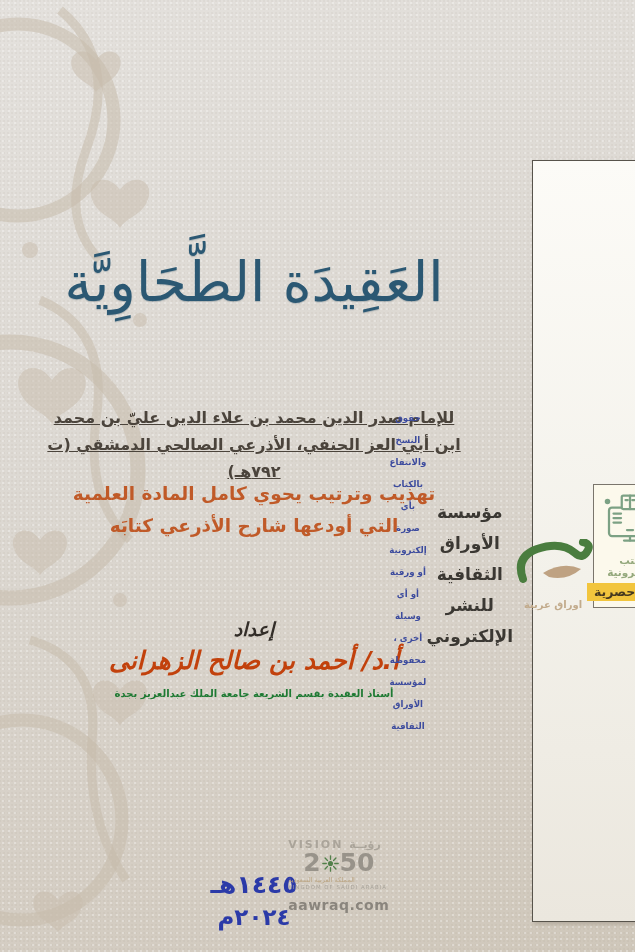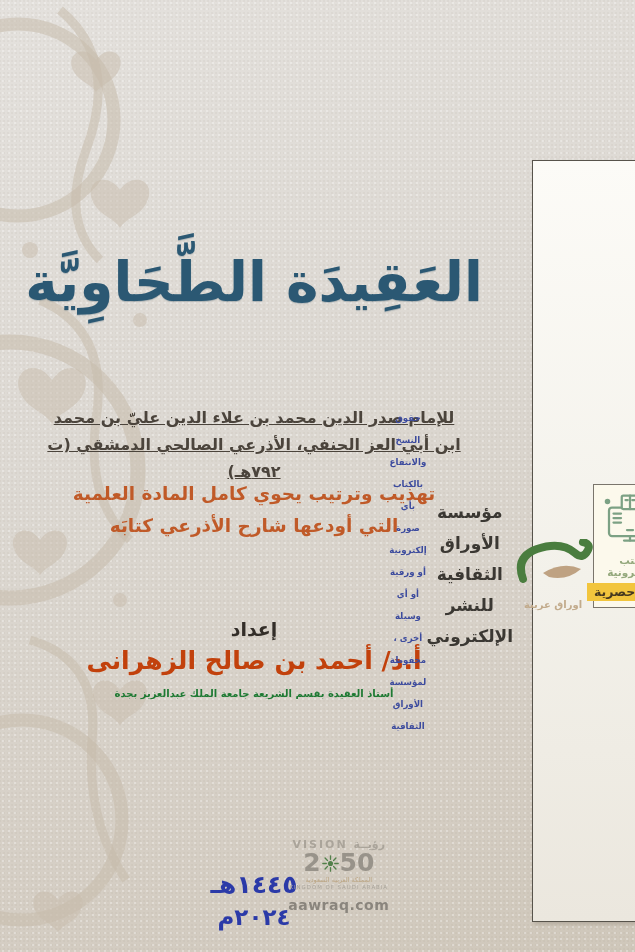--- a/index.html
+++ b/index.html
@@ -19,33 +19,33 @@
   .ornament{position:absolute;left:0;top:0;}
   
   .main-col{position:absolute;left:36px;top:0;width:436px;height:952px;direction:rtl;text-align:center;}
   .series-title{
     position:absolute;top:116px;left:0;right:0;
     font-size:50px;font-weight:bold;color:#a2281b;
     text-shadow:0 1px 0 rgba(120,30,20,.25);
   }
   .main-title{
     position:absolute;top:240px;left:-30px;right:-30px;
-    font-size:55px;font-weight:bold;color:#2b5873;line-height:1.55;
+    font-size:55px;font-weight:normal;color:#2b5873;line-height:1.55;
     white-space:nowrap;
     text-shadow:0 1px 1px rgba(40,70,90,.25);
   }
   .author{
     position:absolute;top:404px;left:0;right:0;
     font-size:16px;font-weight:bold;color:#4b443c;line-height:1.7;text-decoration:underline;
   }
   .subtitle{
     position:absolute;top:478px;left:0;right:0;
     font-size:18.5px;font-weight:bold;color:#c05a28;line-height:1.75;
   }
-  .prepared{position:absolute;top:618px;left:0;right:0;color:#332e29;}
+  .prepared{position:absolute;top:618px;left:0;right:0;color:#332e29;font-style:italic;}
   .prepared-label{font-size:19px;font-weight:bold;}
   .preparer-name{font-size:25px;font-weight:bold;margin-top:6px;color:#c2410c;}
   .preparer-title{
     position:absolute;top:688px;left:0;right:0;
     font-size:10px;font-weight:bold;color:#1e7a33;
   }
   .dates{
     position:absolute;top:868px;left:0;right:0;
     font-size:25px;font-weight:bold;color:#2b3aa8;line-height:1.35;
   }
@@ -76,21 +76,21 @@
   .awraq-logo-text{font-size:10px;font-weight:bold;color:#c2ab8c;margin-top:4px;letter-spacing:1px;}
   .foundation{
     margin-top:66px;text-align:center;
     font-size:17px;font-weight:bold;color:#3b3833;line-height:31px;
   }
   .copyright{
     margin-top:62px;text-align:center;
     font-size:8.6px;font-weight:bold;color:#3c4b9e;line-height:22px;width:100px;
   }
   .vision{
-    margin-top:auto;margin-bottom:8px;text-align:center;direction:ltr;
+    margin-top:auto;margin-bottom:8px;text-align:left;direction:ltr;
     color:#a19c93;width:100%;
   }
   .vision-row1{font-size:11px;letter-spacing:2px;font-weight:bold;color:#aaa49a;}
   .vision-row1 .ar{letter-spacing:0;font-weight:bold;}
   .vision-year{font-size:25px;font-weight:bold;color:#98938a;line-height:24px;display:flex;align-items:center;justify-content:center;gap:1px;}
   .vision-country-ar{font-size:6.5px;color:#bba583;margin-top:1px;}
   .vision-country-en{font-size:5.4px;letter-spacing:1px;color:#a9a49b;}
   .website{font-size:14px;font-weight:bold;color:#8a857d;margin-top:7px;letter-spacing:.5px;}
 </style>
 </head>

